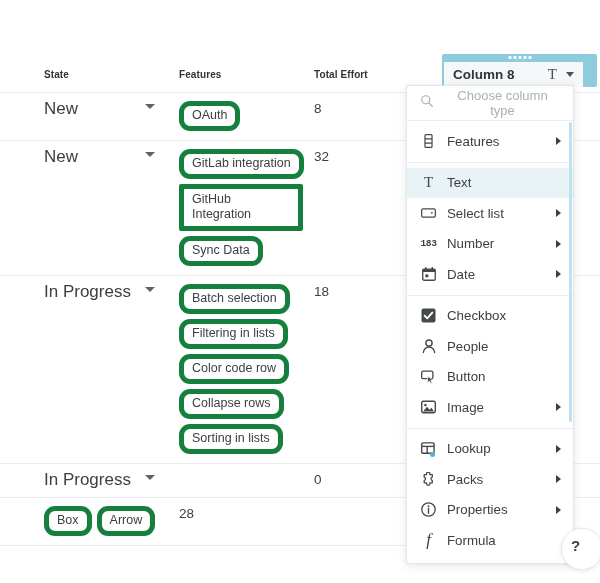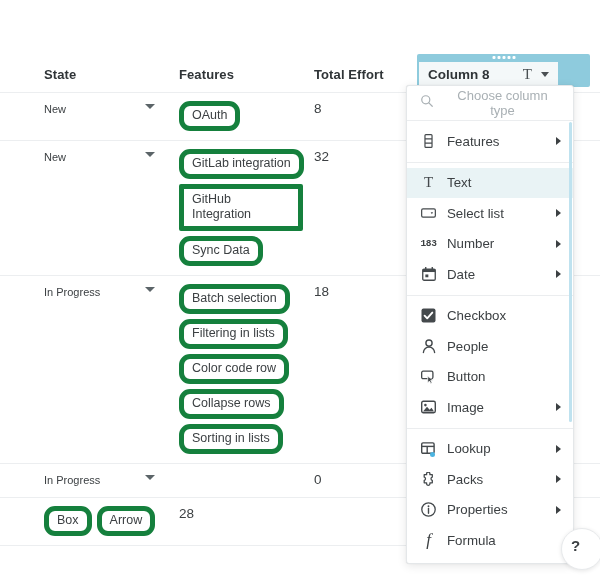--- a/index.html
+++ b/index.html
@@ -17,21 +17,21 @@
     left: 0; top: 56px;
     width: 600px;
   }
   .thead {
     display: flex;
     height: 36px;
     align-items: center;
     padding-left: 44px;
   }
   .th {
-    font-size: 13px;
+    font-size: 10px;
     font-weight: bold;
     color: #2f3437;
     letter-spacing: .1px;
   }
   .th.state    { width: 135px; }
   .th.features { width: 135px; }
   .th.effort   { width: 128px; }
 
   .trow {
     display: flex;
@@ -39,21 +39,21 @@
     padding-left: 44px;
     min-height: 33px;
   }
   .trow.last { border-bottom: 1px solid #eceef0; }
   .cell { padding: 8px 0 9px 0; }
   .cell.state    { width: 135px; position: relative; }
   .cell.features { width: 135px; }
   .cell.effort   { width: 128px; }
 
   .state-text {
-    font-size: 11px;
+    font-size: 17px;
     color: #3c4043;
     line-height: 16px;
   }
   .caret {
     position: absolute;
     right: 24px; top: 11px;
     width: 0; height: 0;
     border-left: 5px solid transparent;
     border-right: 5px solid transparent;
     border-top: 5px solid #5b6468;
@@ -79,22 +79,22 @@
   .chip.multiline {
     white-space: normal;
     border-radius: 2px;
     width: 124px;
     padding: 3px 8px 4px 8px;
   }
 
   
   .col-header {
     position: absolute;
-    left: 417px; top: 54px;
-    width: 173px; height: 33px;
+    left: 442px; top: 54px;
+    width: 155px; height: 33px;
     background: #8ecbdd;
     border-radius: 2px;
     padding: 2px;
   }
   .col-handle {
     position: absolute;
     left: 50%; top: 2px;
     transform: translateX(-50%);
     display: flex; gap: 2px;
   }

